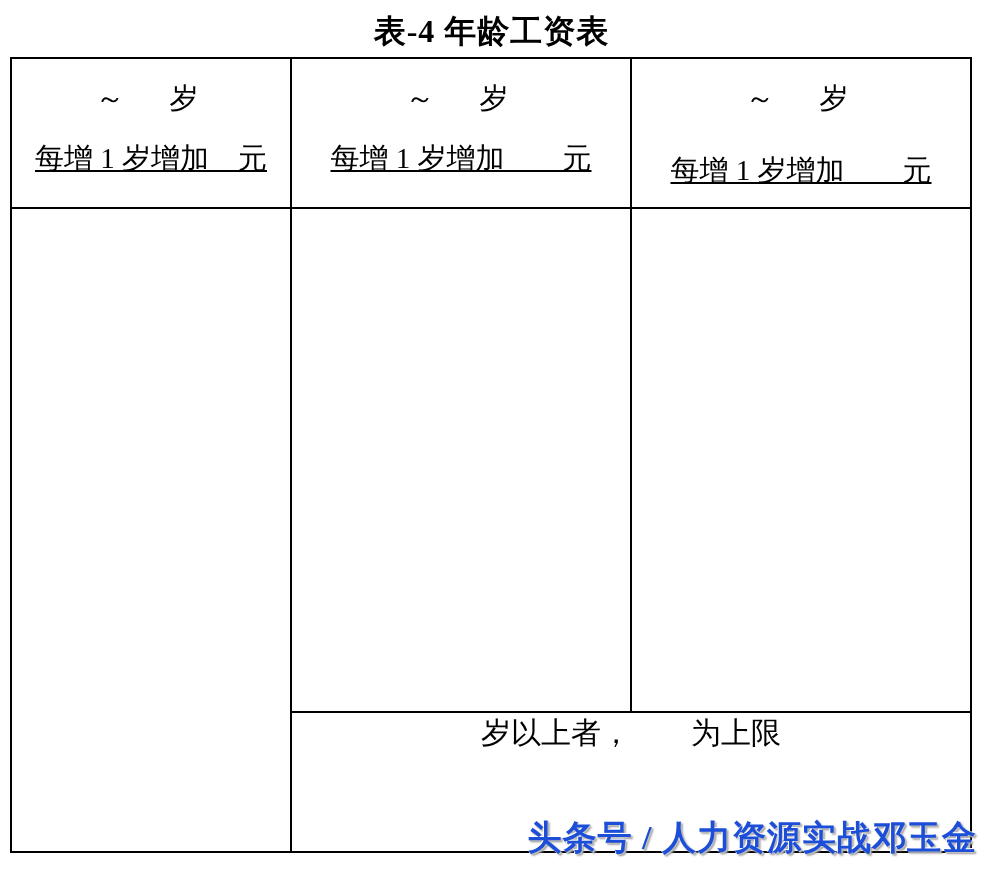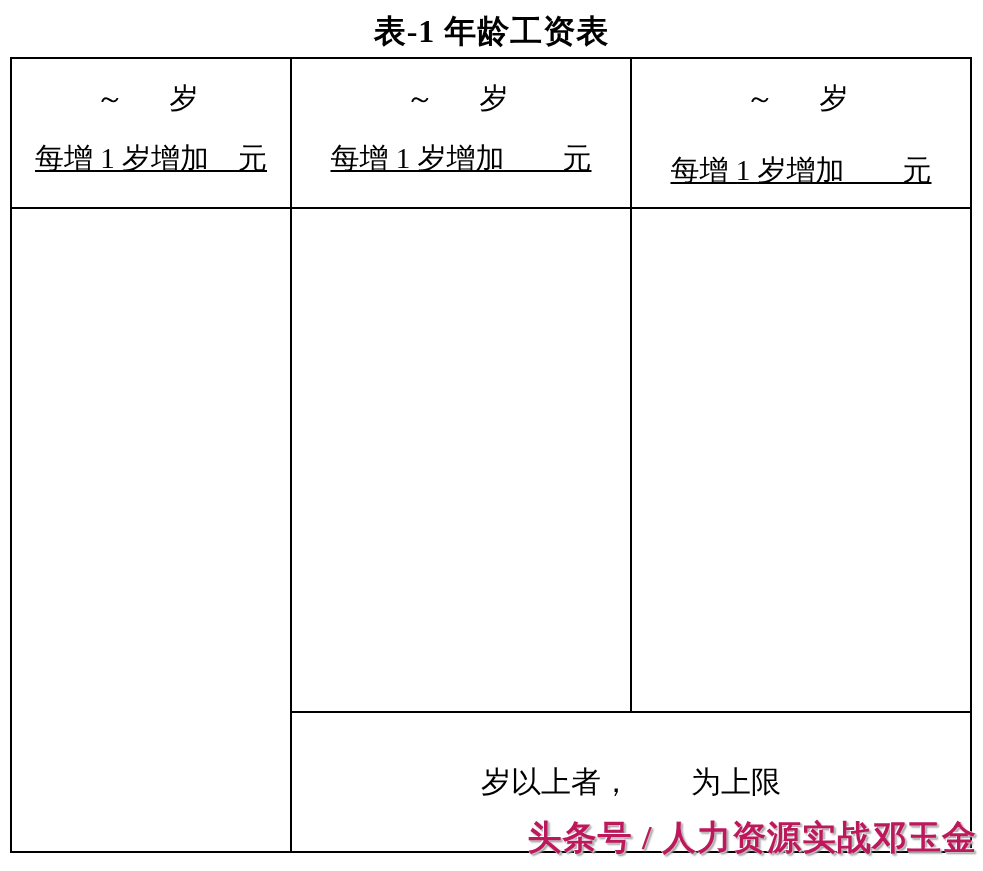--- a/index.html
+++ b/index.html
@@ -68,48 +68,47 @@
   .h1 { grid-column: 1; grid-row: 1; }
   .h2 { grid-column: 2; grid-row: 1; }
   .h3 { grid-column: 3; grid-row: 1; }
   .body1 { grid-column: 1; grid-row: 2 / 4; }
   .body2 { grid-column: 2; grid-row: 2; }
   .body3 { grid-column: 3; grid-row: 2; }
   .footer-merged {
     grid-column: 2 / 4;
     grid-row: 3;
     display: flex;
-    align-items: center;
     justify-content: center;
     font-size: 30px;
     white-space: pre;
   }
   .watermark {
     position: absolute;
     top: 818px;
     right: 6px;
     font-size: 34px;
     font-weight: bold;
     line-height: 40px;
     white-space: pre;
-    color: #be185d;
+    color: #1d4ed8;
     text-shadow:
       -1px -1px 0 #ffffff,
        1px  1px 0 #c0c0c0,
        2px  2px 2px #9a9a9a;
     z-index: 5;
     letter-spacing: 1px;
   }
 </style>
 </head>
 <body>
 
 <div class="page">
 
-  <div class="title">表-1 年龄工资表</div>
+  <div class="title">表-4 年龄工资表</div>
 
   <div class="wage-table">
 
     <div class="cell hcell h1 br bb">
       <div class="hline1">～　岁</div>
       <div class="hline2">每增 1 岁增加　元</div>
     </div>
 
     <div class="cell hcell h2 br bb">
       <div class="hline1">～　岁</div>

